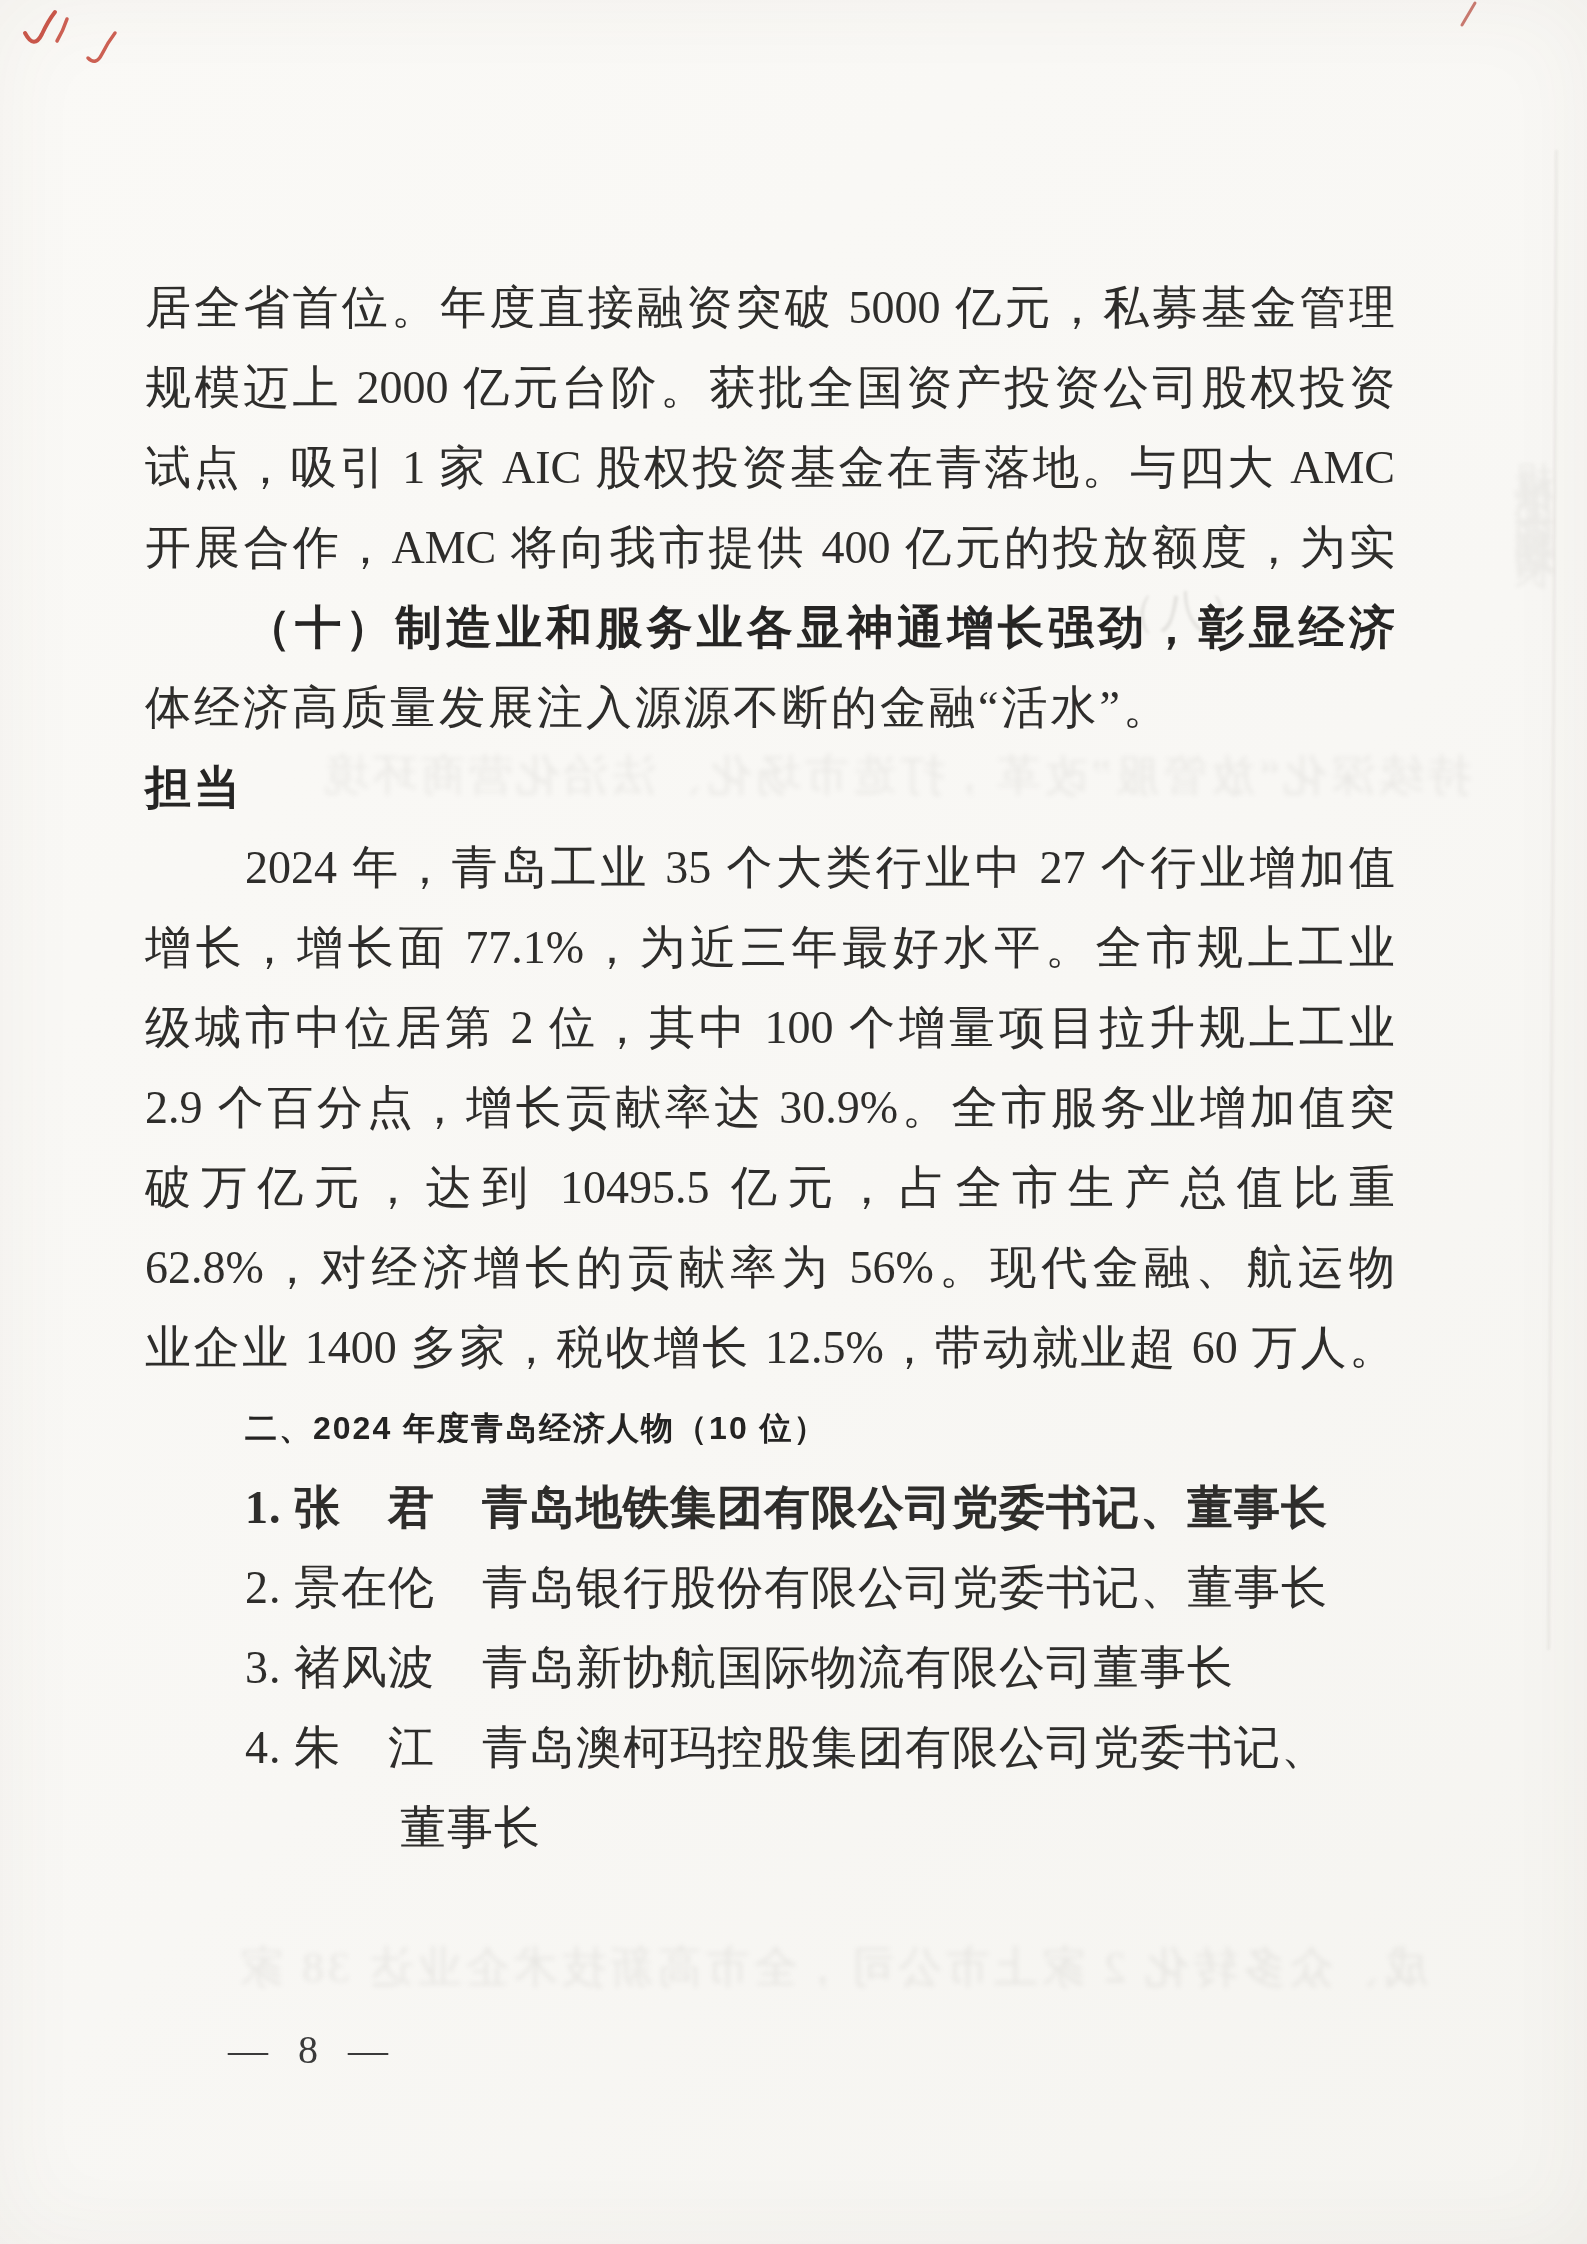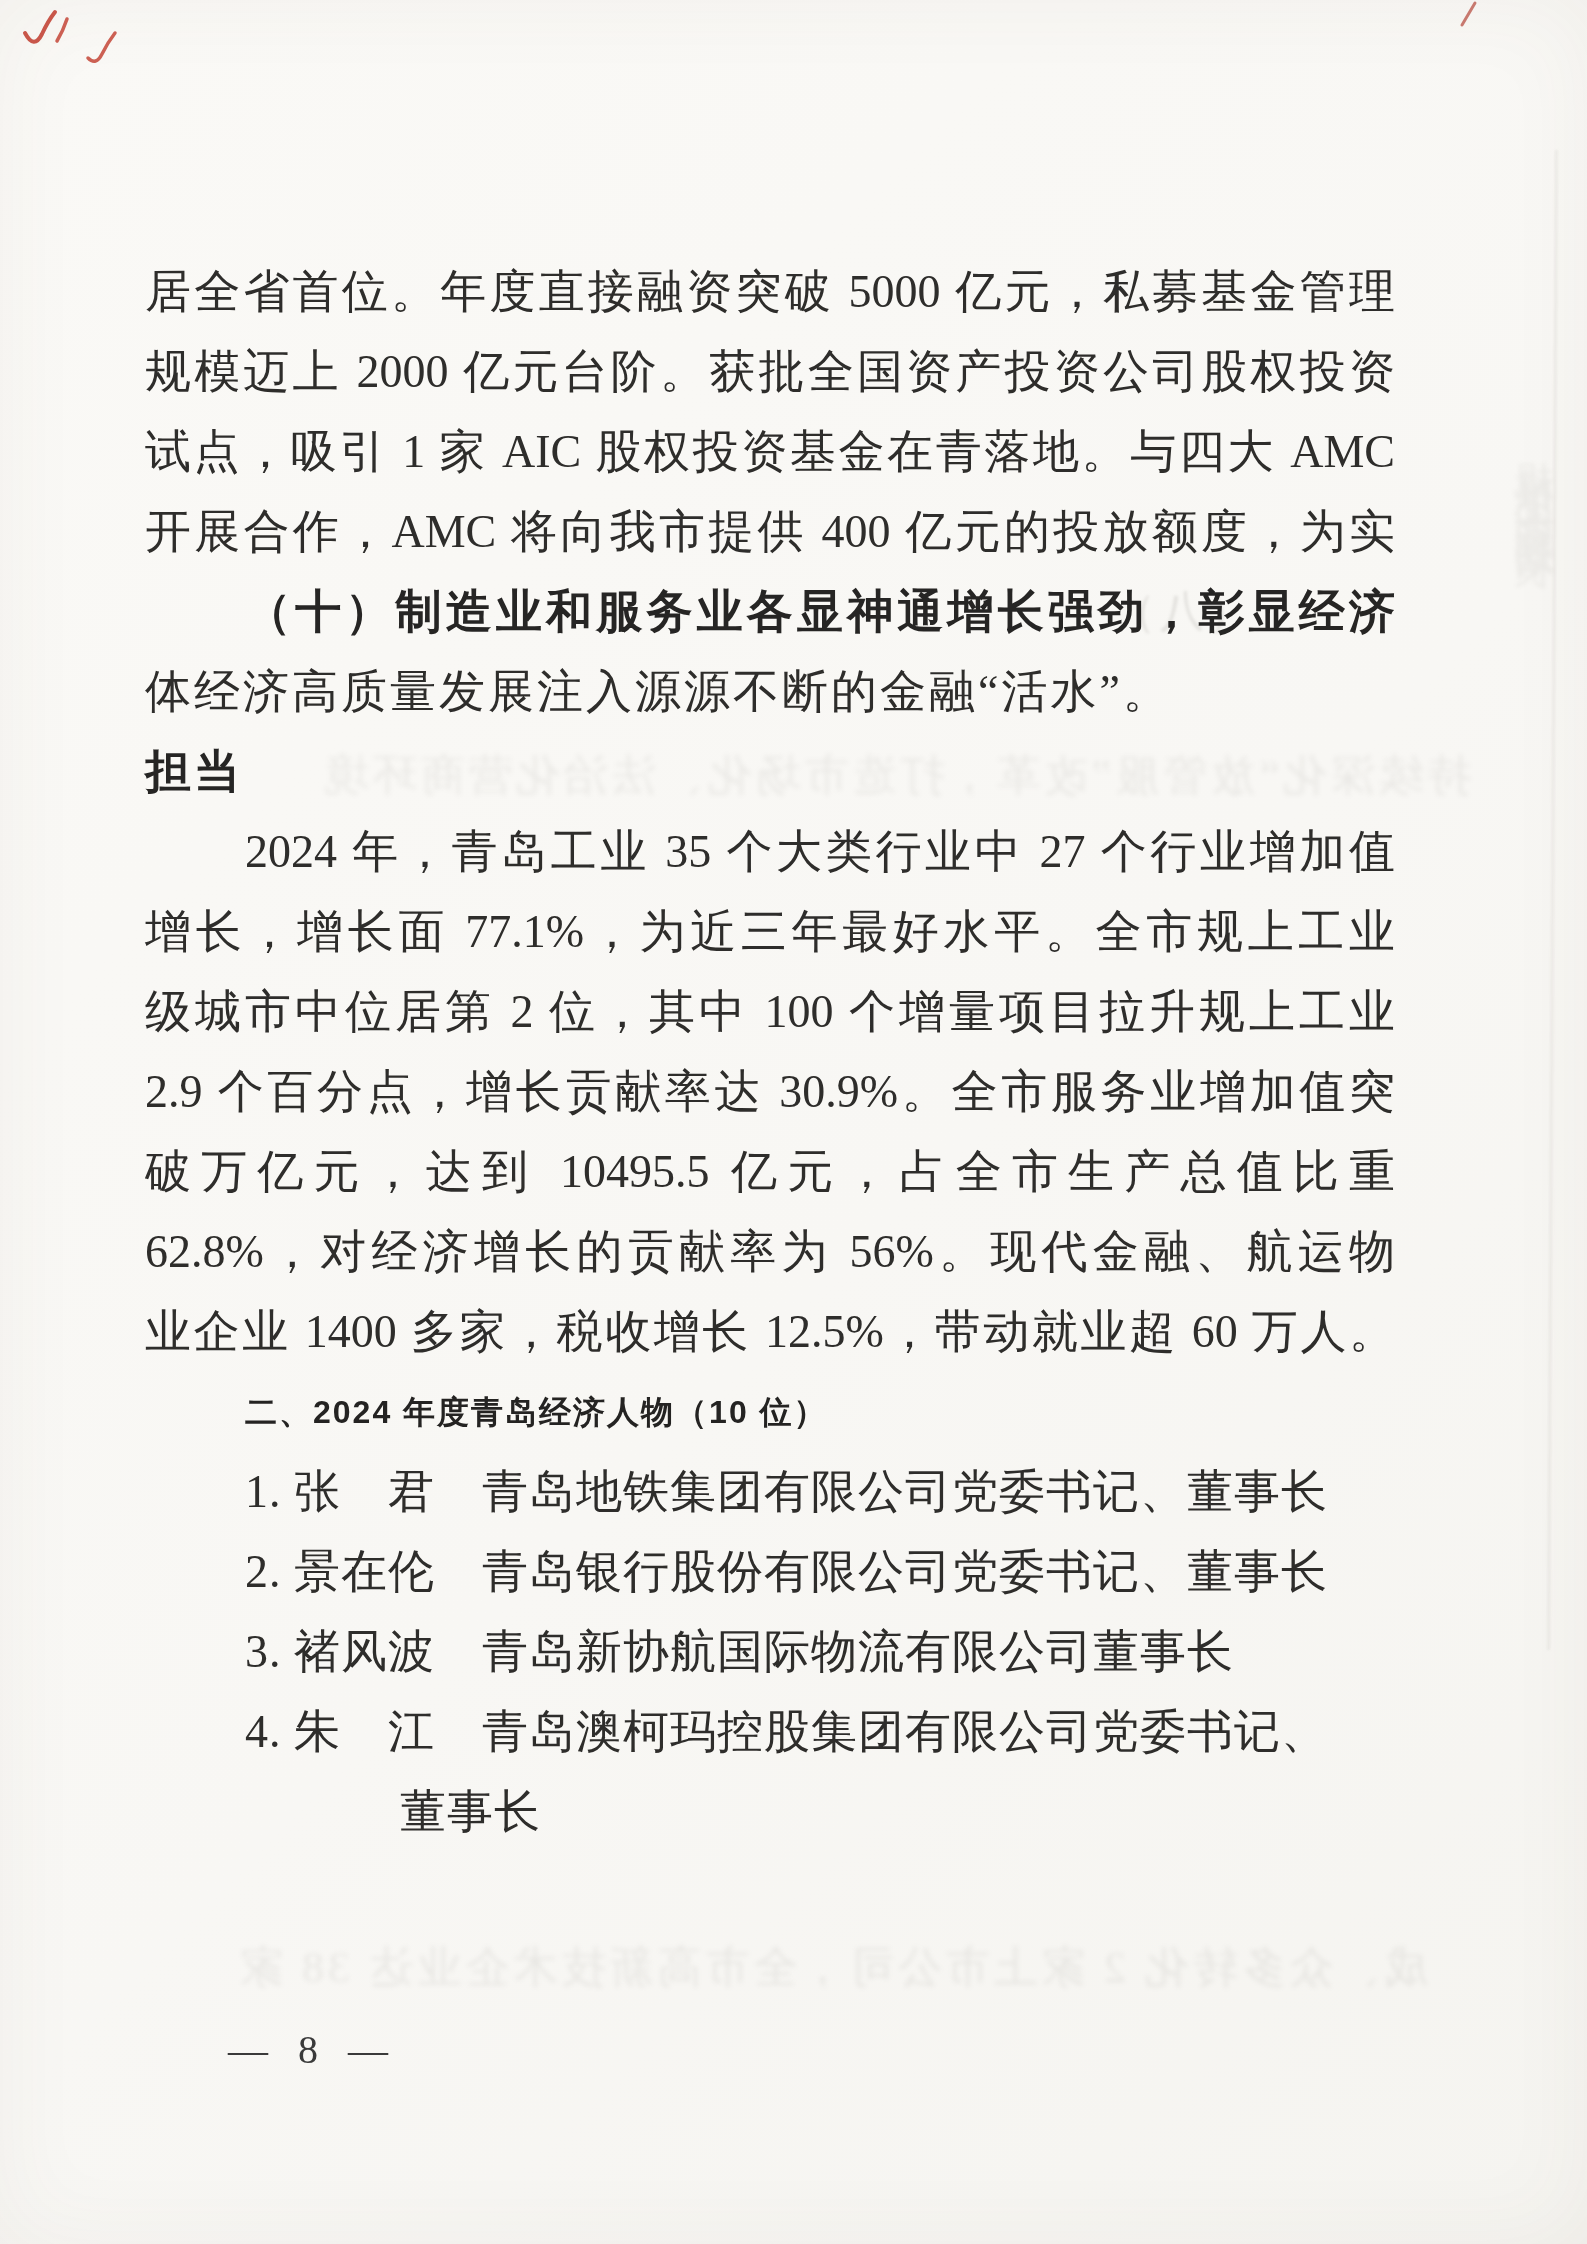--- a/index.html
+++ b/index.html
@@ -6,21 +6,21 @@
   .page{
     position:relative;
     width:1587px;height:2244px;
     background:linear-gradient(135deg,#faf9f6 0%,#f8f7f4 55%,#f5f4f0 100%);
     box-shadow:inset 0 0 90px rgba(90,80,60,0.05);
     overflow:hidden;
     font-family:"Liberation Serif","DejaVu Serif",serif;
     color:#2b2b2b;
   }
   .textblock{
-    position:absolute;left:145px;top:252px;width:1250px;
+    position:absolute;left:145px;top:268px;width:1250px;
   }
   .line{
     display:block;height:80px;line-height:80px;
     font-size:46px;letter-spacing:3px;white-space:nowrap;
     color:#2e2d2b;
   }
   .line.just{
     white-space:normal;letter-spacing:0;
     text-align:justify;text-align-last:justify;
   }
@@ -95,21 +95,21 @@
       <div class="line body">体经济高质量发展注入源源不断的金融“活水”。</div>
       <div class="line kai">担当</div>
       <div class="line body just" style="padding-left: 100px;">2024 年，青岛工业 35 个大类行业中 27 个行业增加值</div>
       <div class="line body just">增长，增长面 77.1%，为近三年最好水平。全市规上工业</div>
       <div class="line body just">级城市中位居第 2 位，其中 100 个增量项目拉升规上工业</div>
       <div class="line body just">2.9 个百分点，增长贡献率达 30.9%。全市服务业增加值突</div>
       <div class="line body just">破万亿元，达到 10495.5 亿元，占全市生产总值比重</div>
       <div class="line body just">62.8%，对经济增长的贡献率为 56%。现代金融、航运物</div>
       <div class="line body just">业企业 1400 多家，税收增长 12.5%，带动就业超 60 万人。</div>
       <div class="line hei" style="padding-left: 100px;">二、2024 年度青岛经济人物（10 位）</div>
-      <div class="line list" style="padding-left: 100px;">1. 张　君　青岛地铁集团有限公司党委书记、董事长</div>
+      <div class="line list" style="padding-left: 100px; font-weight: bold;">1. 张　君　青岛地铁集团有限公司党委书记、董事长</div>
       <div class="line list" style="padding-left: 100px;">2. 景在伦　青岛银行股份有限公司党委书记、董事长</div>
       <div class="line list" style="padding-left: 100px;">3. 褚风波　青岛新协航国际物流有限公司董事长</div>
       <div class="line list" style="padding-left: 100px;">4. 朱　江　青岛澳柯玛控股集团有限公司党委书记、</div>
       <div class="line list" style="padding-left: 255px;">董事长</div>
     </div>
 
   <div class="footer">— 8 —</div>
 
 </div>
 

